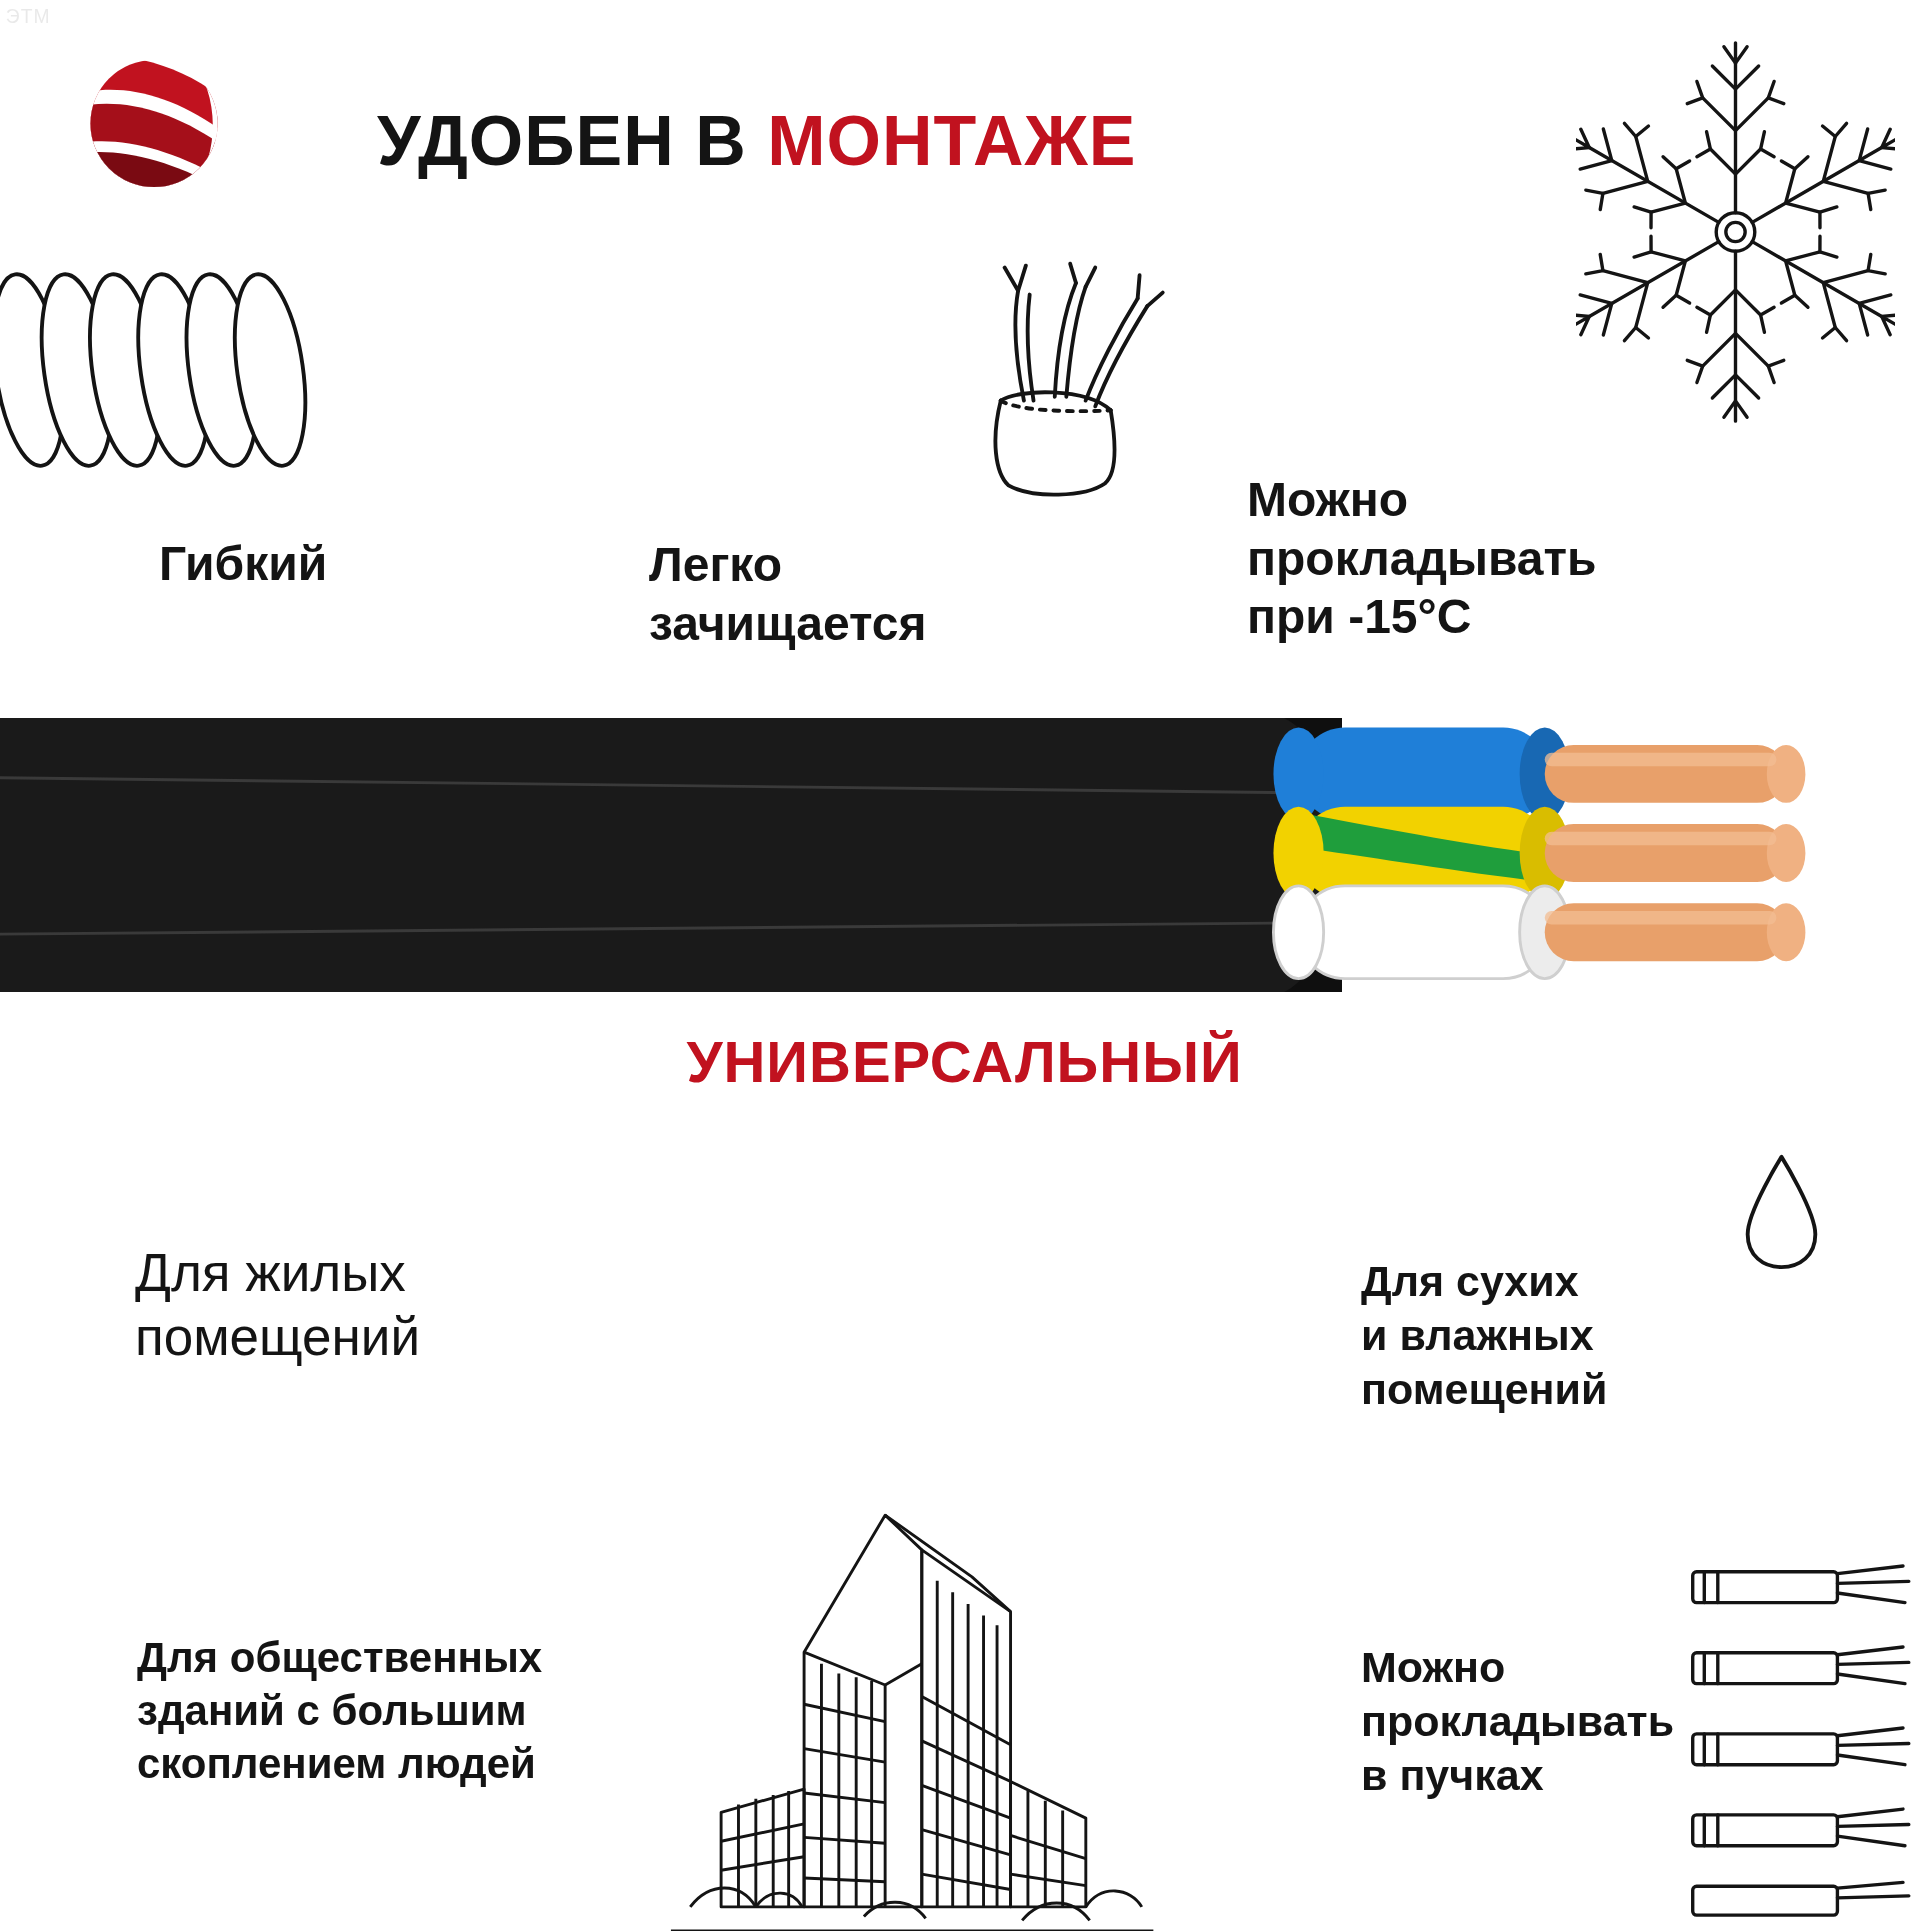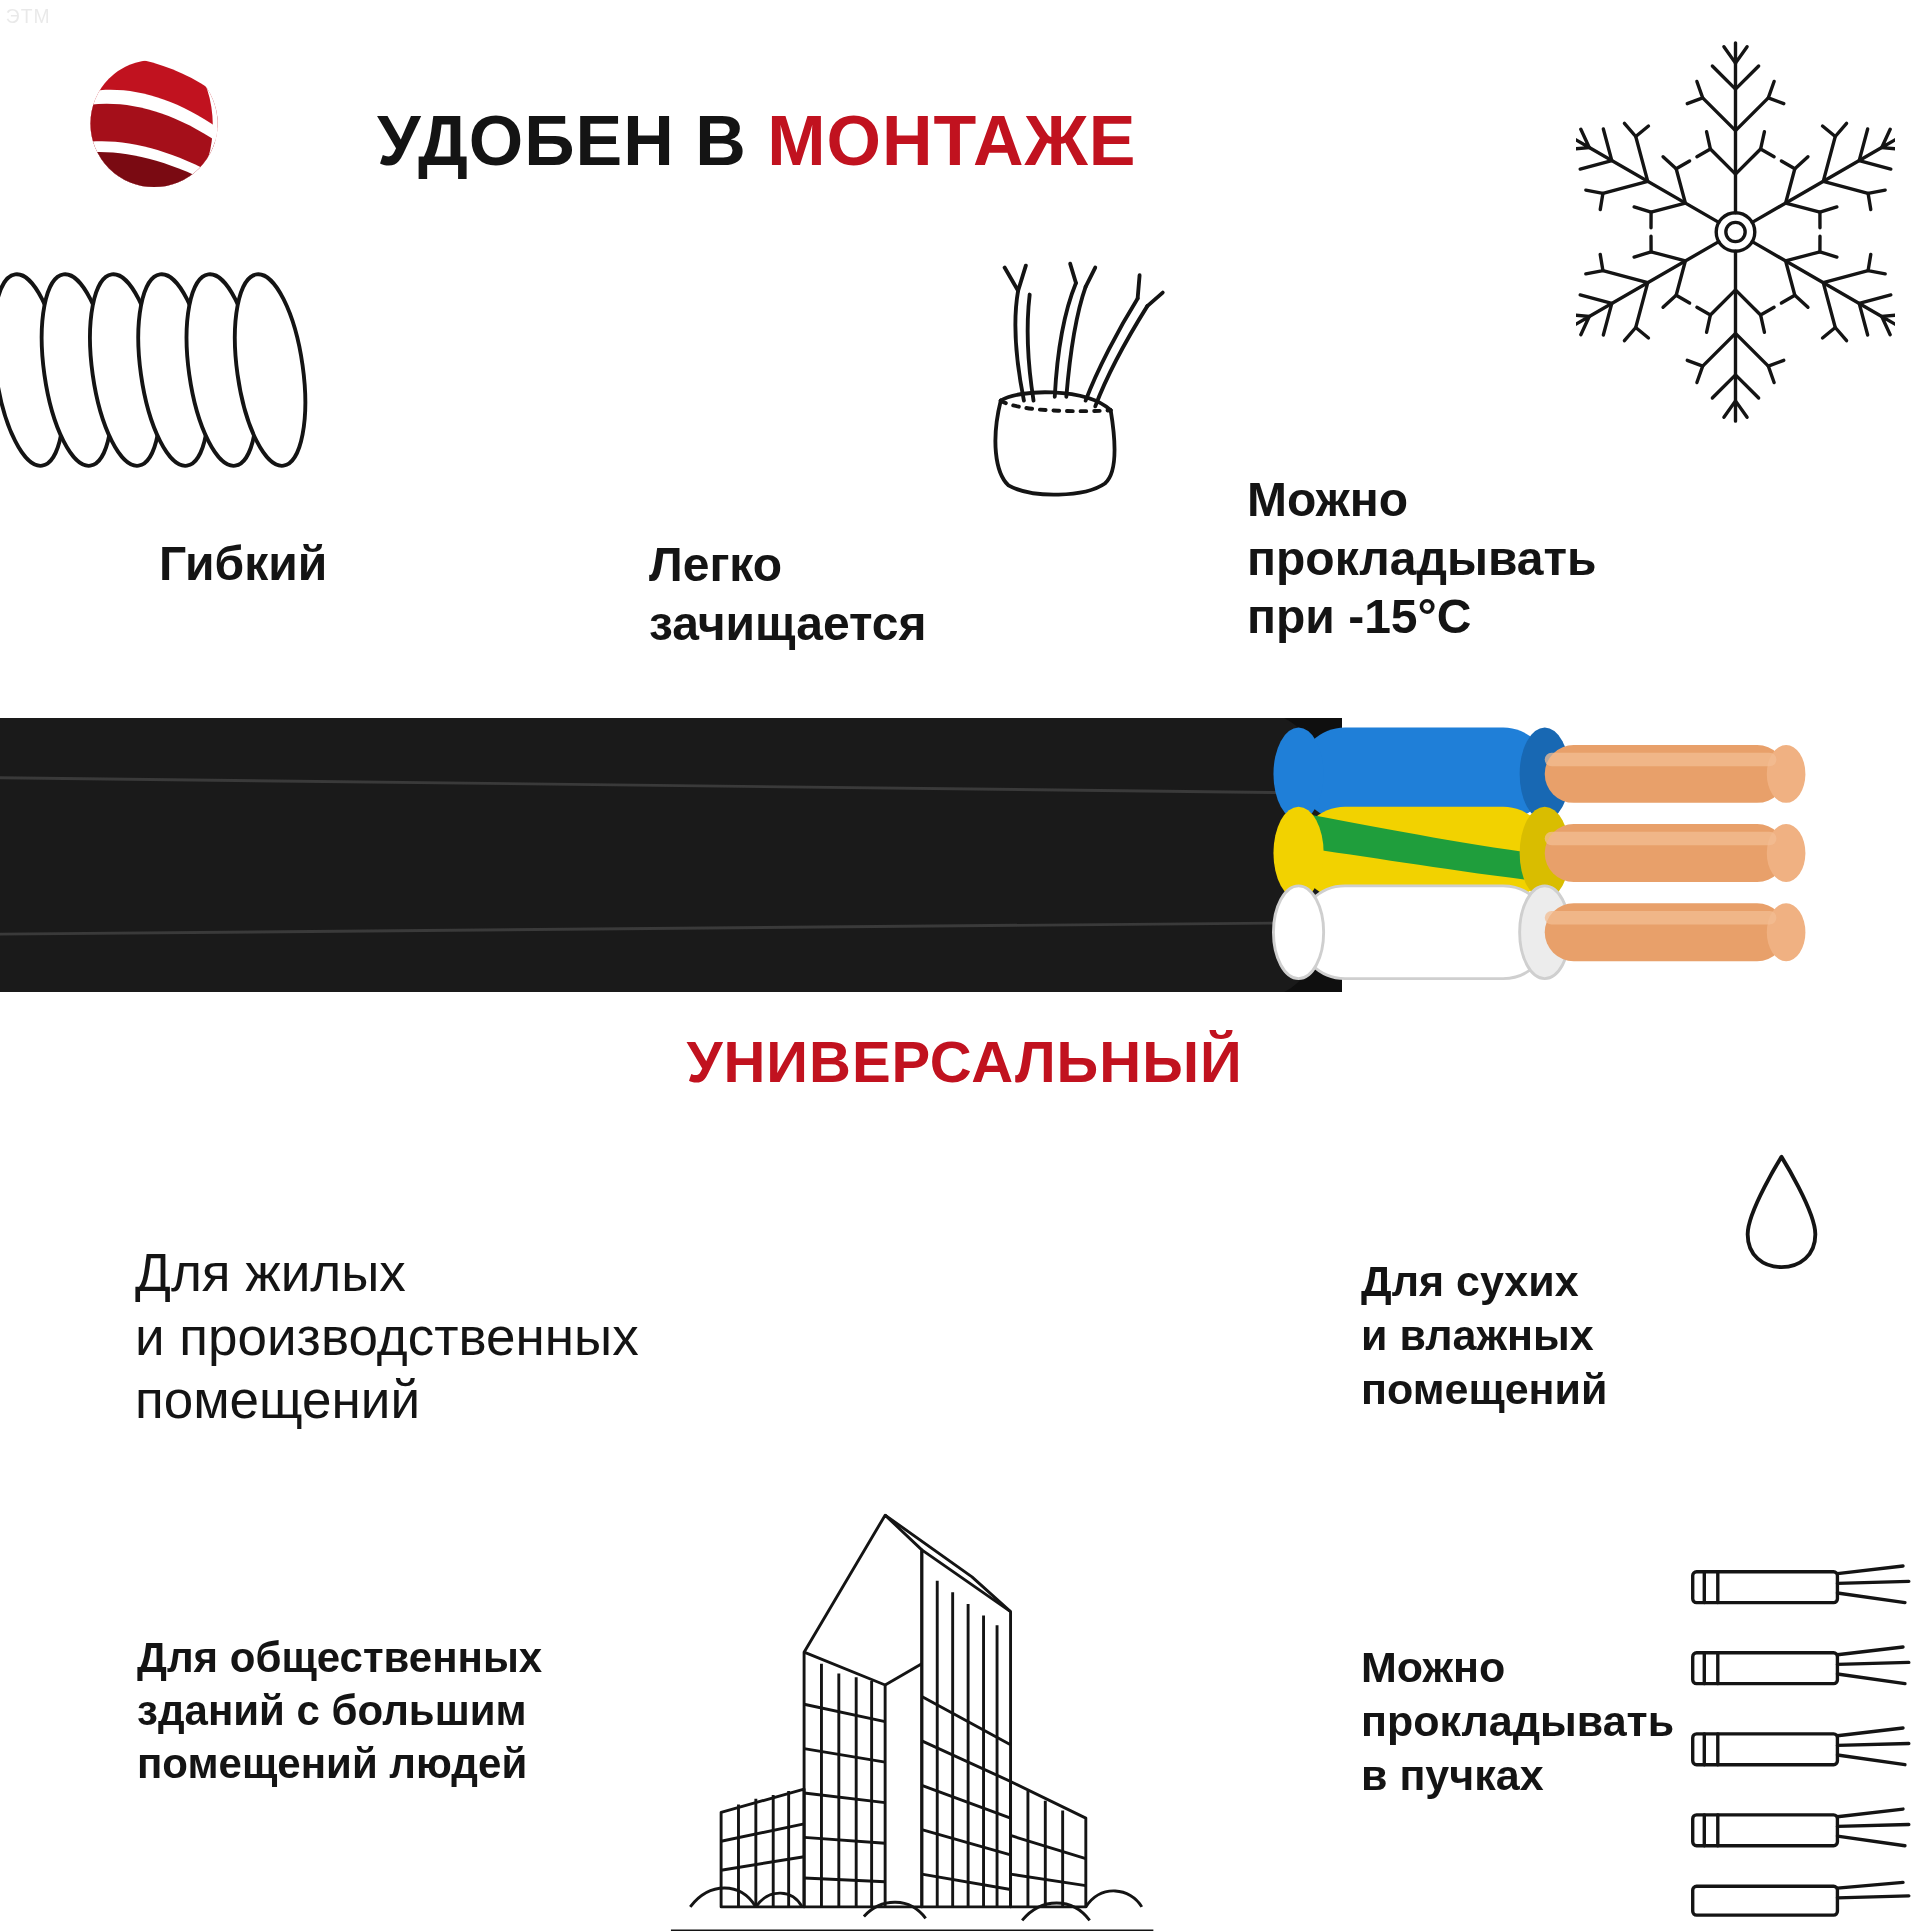--- a/index.html
+++ b/index.html
@@ -399,28 +399,27 @@
 </div>
 
 <div class="droplet">
   <svg viewBox="0 0 90 125" width="87" height="121" aria-hidden="true">
     <path d="M45 6 C 45 6, 10 62, 10 86 C 10 108, 26 120, 45 120 C 64 120, 80 108, 80 86 C 80 62, 45 6, 45 6 Z" fill="#ffffff" stroke="#141414" stroke-width="4" stroke-linejoin="round"></path>
   </svg>
 </div>
 
 <div class="blk-residential">
   <div class="nowrap">Для жилых</div>
-  <div class="nowrap">и производственных</div>
   <div class="nowrap">помещений</div>
 </div>
 
 <div class="blk-public">
   <div class="nowrap">Для общественных</div>
   <div class="nowrap">зданий с большим</div>
-  <div class="nowrap">помещений людей</div>
+  <div class="nowrap">скоплением людей</div>
 </div>
 
 <div class="blk-dry-wet">
   <div class="nowrap">Для сухих</div>
   <div class="nowrap">и влажных</div>
   <div class="nowrap">помещений</div>
 </div>
 
 <div class="blk-bundles">
   <div class="nowrap">Можно</div>

